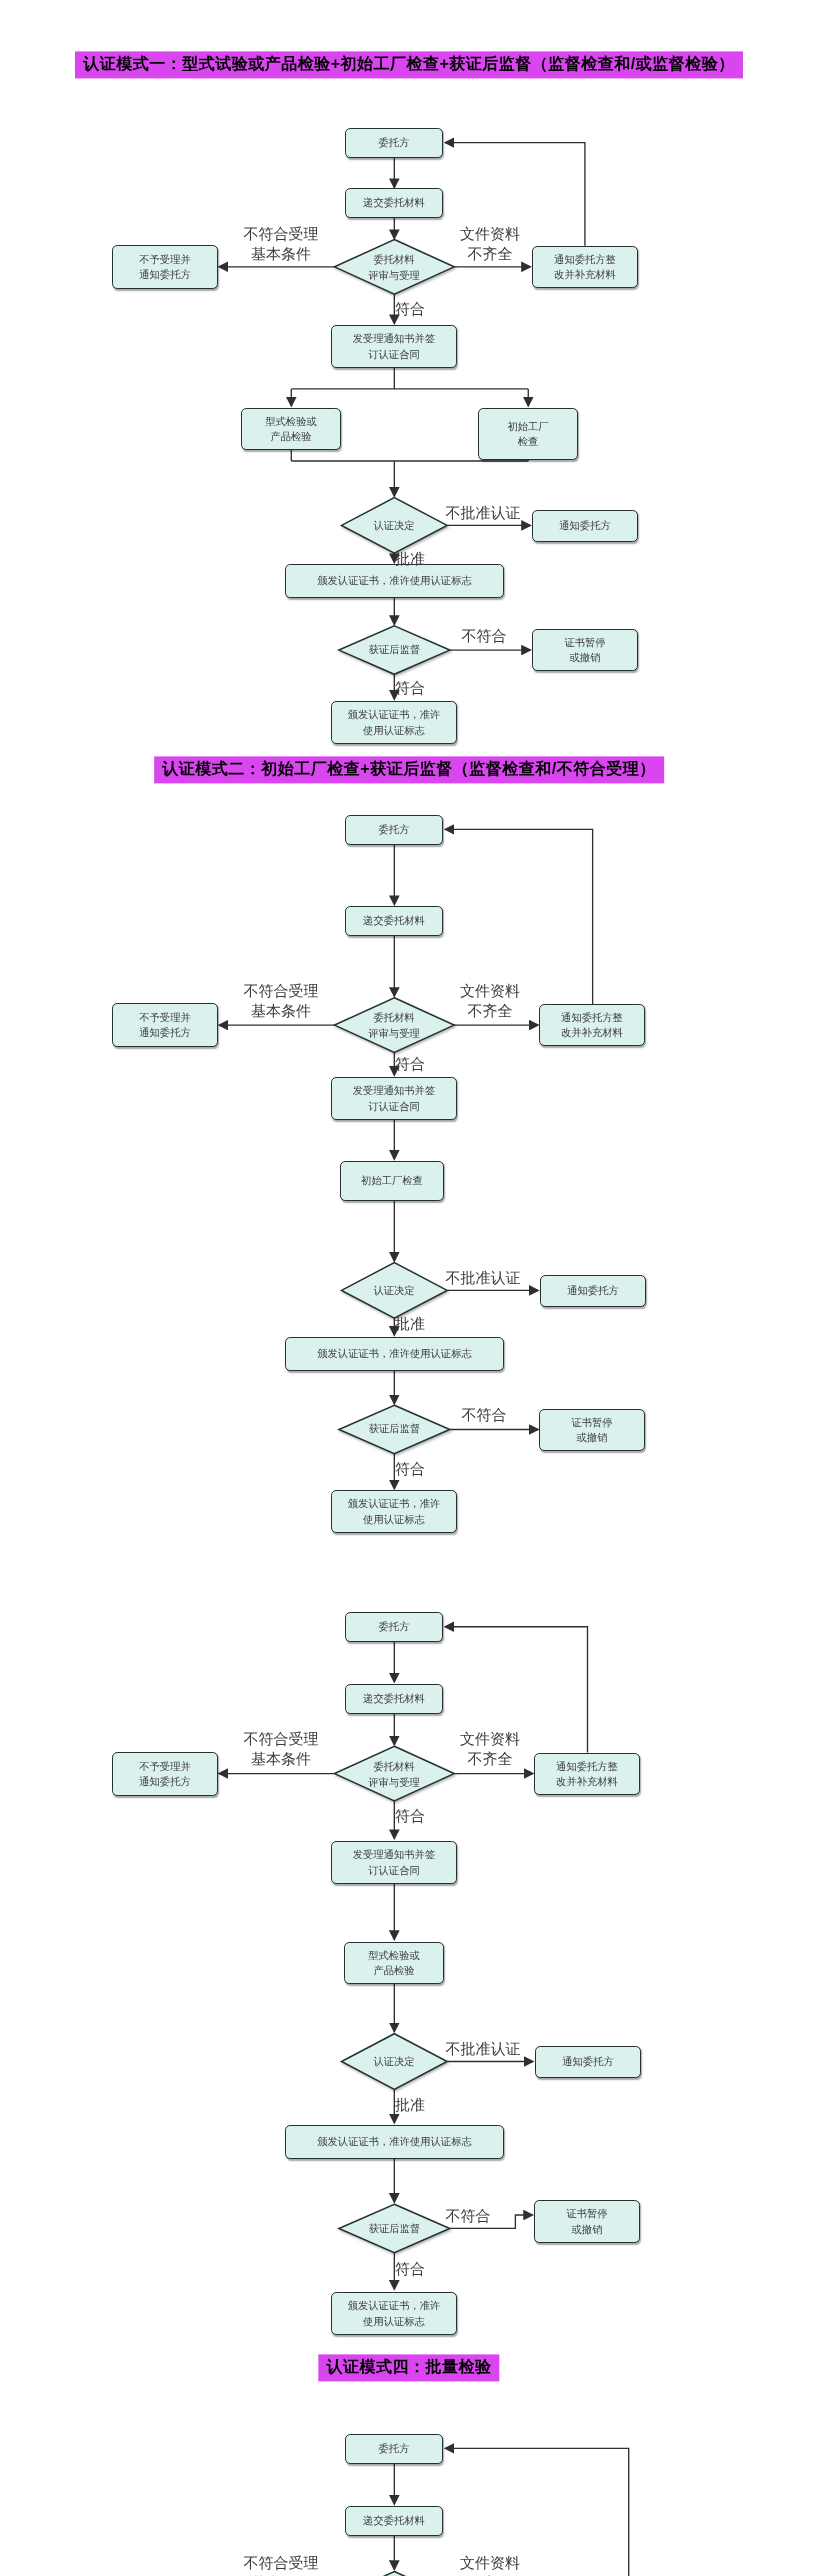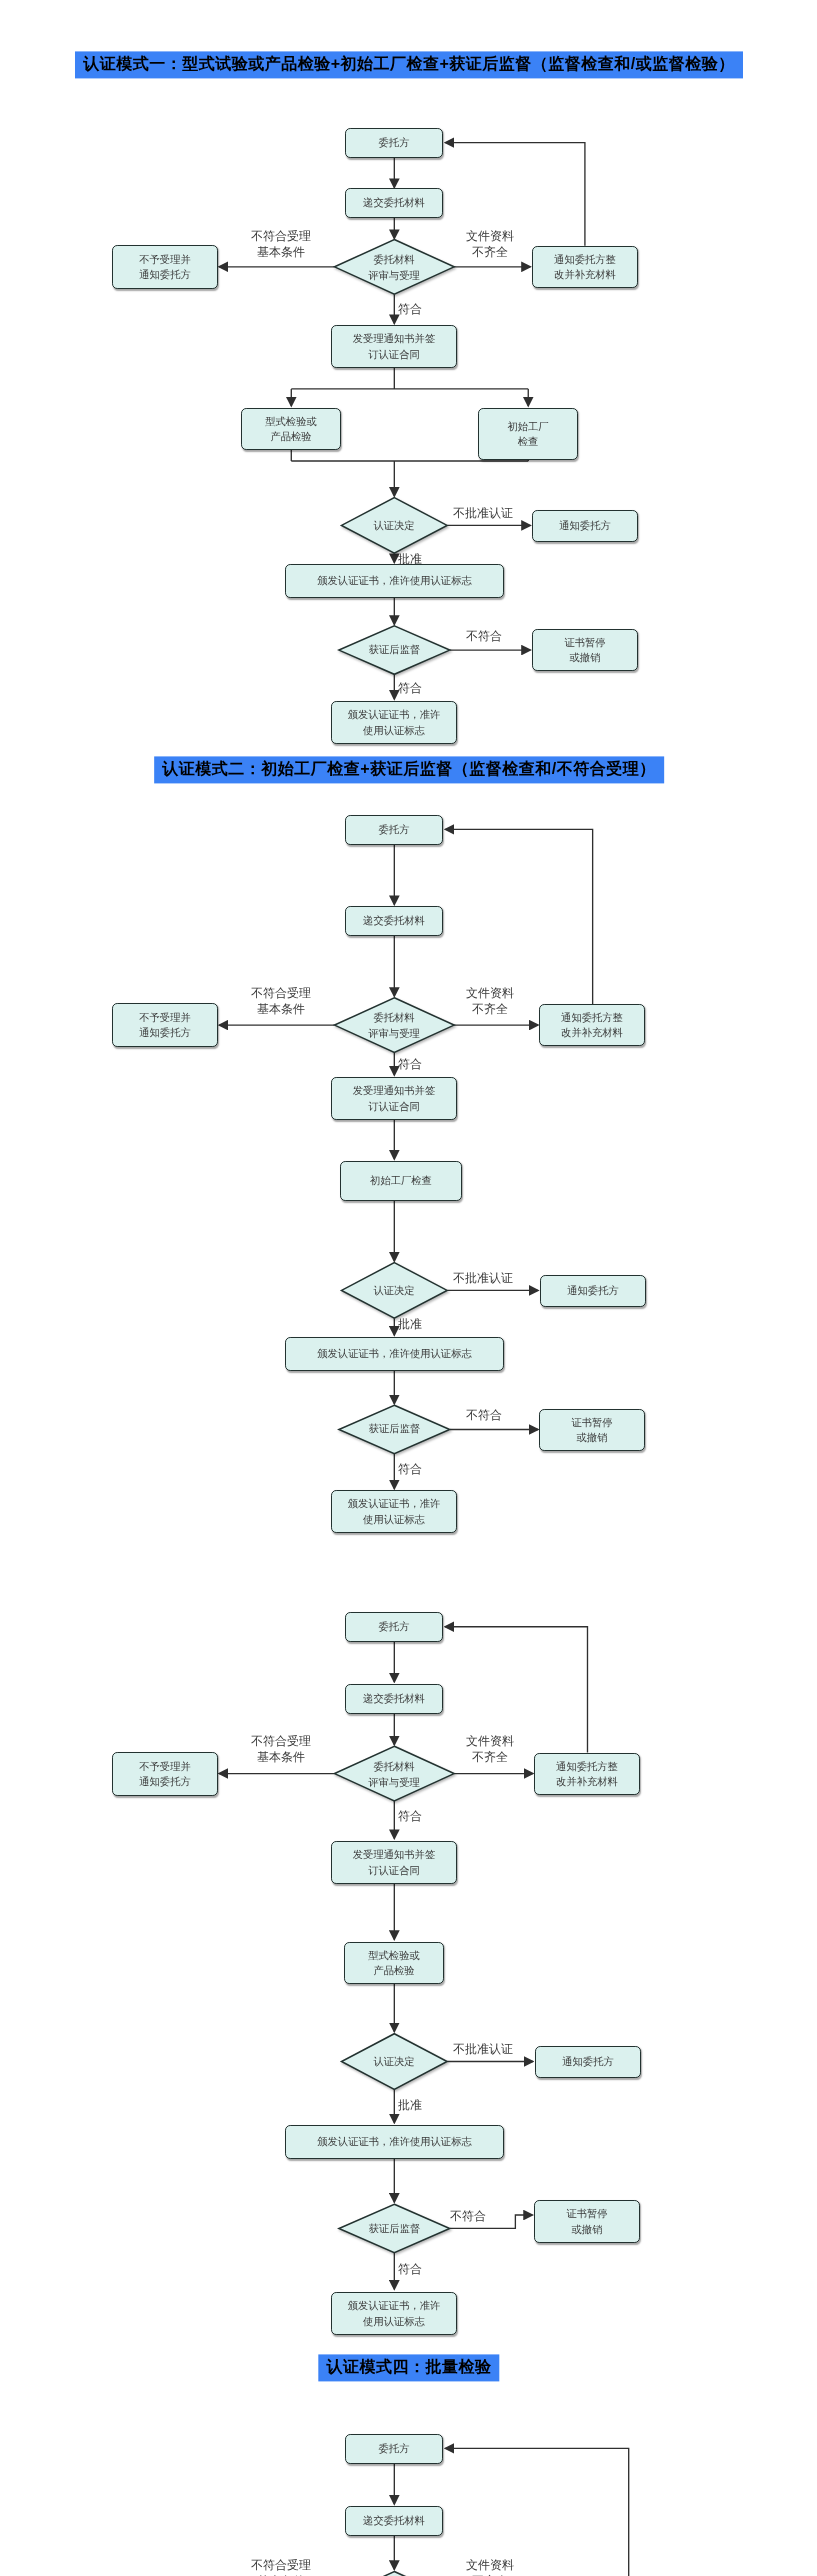--- a/index.html
+++ b/index.html
@@ -3,40 +3,40 @@
 <meta charset="utf-8">
 <style>
   html, body { margin:0; padding:0; background:#ffffff; }
   #stage {
     position:relative; width:818px; height:3048px; background:#ffffff;
     font-family:"Liberation Serif", serif; overflow:hidden;
   }
   #edges-svg { position:absolute; left:0; top:0; pointer-events:none; }
   .flow-title {
     position:absolute; left:50%; transform:translate(-50%,-50%);
-    background:#3b82f6; color:#000000;
+    background:#d946ef; color:#000000;
     font-family:"Liberation Sans", sans-serif; font-weight:bold;
     font-size:16px; letter-spacing:0.5px; padding:3.1px 8.2px; white-space:nowrap;
   }
   .node-box {
     position:absolute; box-sizing:border-box;
     background:#dbf1ee; border:1.5px solid #233230; border-radius:5.2px;
     display:flex; align-items:center; justify-content:center;
     text-align:center; white-space:pre-line;
     color:#3a3a3a; font-size:10.3px; line-height:1.5;
     box-shadow:1px 1.5px 1.5px rgba(0,0,0,0.35);
   }
   .diamond-label {
     position:absolute; display:flex; align-items:center; justify-content:center;
     text-align:center; white-space:pre-line;
     color:#3a3a3a; font-size:10.3px; line-height:1.5;
   }
   .edge-label {
     position:absolute; transform:translate(-50%,-50%);
-    color:#3a3a3a; font-size:12px; line-height:1.35; text-align:center;
+    color:#3a3a3a; font-size:15px; line-height:1.35; text-align:center;
     white-space:pre-line;
   }
 </style>
 </head>
 <body>
 
 <div id="stage">
   <svg id="edges-svg" width="818" height="3048" viewBox="0 0 1587 5917">
     <defs>
       <marker id="arr" viewBox="0 0 10 10" refX="8.5" refY="5" markerWidth="8" markerHeight="8" orient="auto-start-reverse">
@@ -154,21 +154,21 @@
       <div class="node-box" style="left: 345px; top: 815px; width: 98px; height: 30px;">委托方</div>
       <div class="node-box" style="left: 345px; top: 906px; width: 98px; height: 30px;">递交委托材料</div>
       <div class="diamond-label" style="left: 334px; top: 998px; width: 120px; height: 55px;">委托材料
 评审与受理</div>
       <div class="node-box" style="left: 112px; top: 1003px; width: 106px; height: 44px;">不予受理并
 通知委托方</div>
       <div class="node-box" style="left: 539px; top: 1004px; width: 106px; height: 42px;">通知委托方整
 改并补充材料</div>
       <div class="node-box" style="left: 331px; top: 1077px; width: 126px; height: 43px;">发受理通知书并签
 订认证合同</div>
-      <div class="node-box" style="left: 340px; top: 1161px; width: 122px; height: 40px;">初始工厂检查</div>
+      <div class="node-box" style="left: 340px; top: 1161px; width: 104px; height: 40px;">初始工厂检查</div>
       <div class="diamond-label" style="left: 341px; top: 1263px; width: 106px; height: 56px;">认证决定</div>
       <div class="node-box" style="left: 540px; top: 1275px; width: 106px; height: 32px;">通知委托方</div>
       <div class="node-box" style="left: 285px; top: 1337px; width: 219px; height: 34px;">颁发认证证书，准许使用认证标志</div>
       <div class="diamond-label" style="left: 339px; top: 1405px; width: 111px; height: 48px;">获证后监督</div>
       <div class="node-box" style="left: 539px; top: 1409px; width: 106px; height: 42px;">证书暂停
 或撤销</div>
       <div class="node-box" style="left: 331px; top: 1490px; width: 126px; height: 43px;">颁发认证证书，准许
 使用认证标志</div>
       <div class="edge-label" style="left: 281px; top: 1001px;">不符合受理
 基本条件</div>

